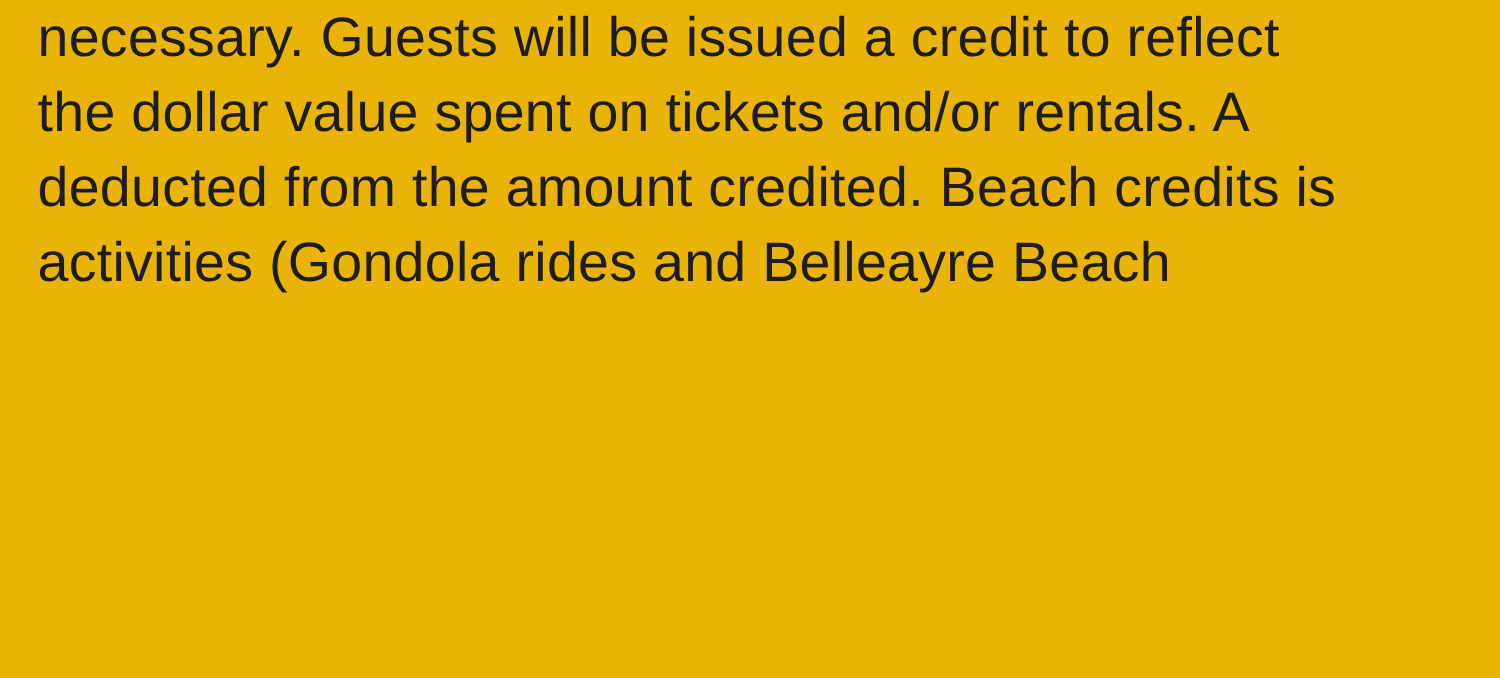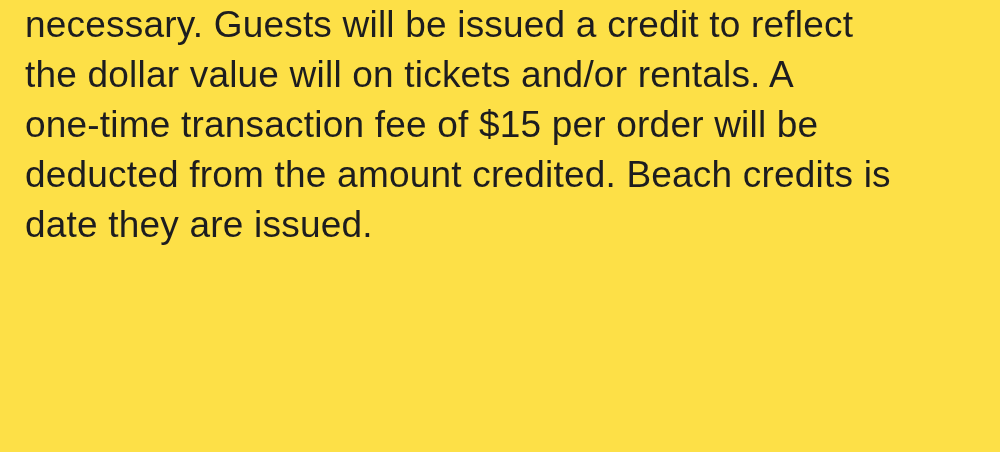--- a/index.html
+++ b/index.html
@@ -5,21 +5,21 @@
     * { margin: 0; padding: 0; box-sizing: border-box; }
     html, body {
       width: 1000px;
       height: 452px;
       overflow: hidden;
       background: #ffffff;
     }
     .page {
       width: 1000px;
       height: 452px;
-      background: #fde047;
+      background: #eab308;
       position: relative;
     }
     .text-block {
       position: absolute;
       left: 25px;
       top: 0;
       width: 960px;
       font-family: "Liberation Sans", "DejaVu Sans", sans-serif;
       font-size: 37px;
       line-height: 50px;
@@ -31,18 +31,17 @@
       white-space: pre;       
       height: 50px;
     }
   </style>
 </head>
 <body>
 
 <div class="page">
   <div class="text-block">
     <div class="text-line">necessary. Guests will be issued a credit to reflect</div>
-    <div class="text-line">the dollar value will on tickets and/or rentals. A</div>
-    <div class="text-line">one-time transaction fee of $15 per order will be</div>
+    <div class="text-line">the dollar value spent on tickets and/or rentals. A</div>
     <div class="text-line">deducted from the amount credited. Beach credits is</div>
-    <div class="text-line">date they are issued.</div>
+    <div class="text-line">activities (Gondola rides and Belleayre Beach</div>
   </div>
 </div>
 
 </body></html>

